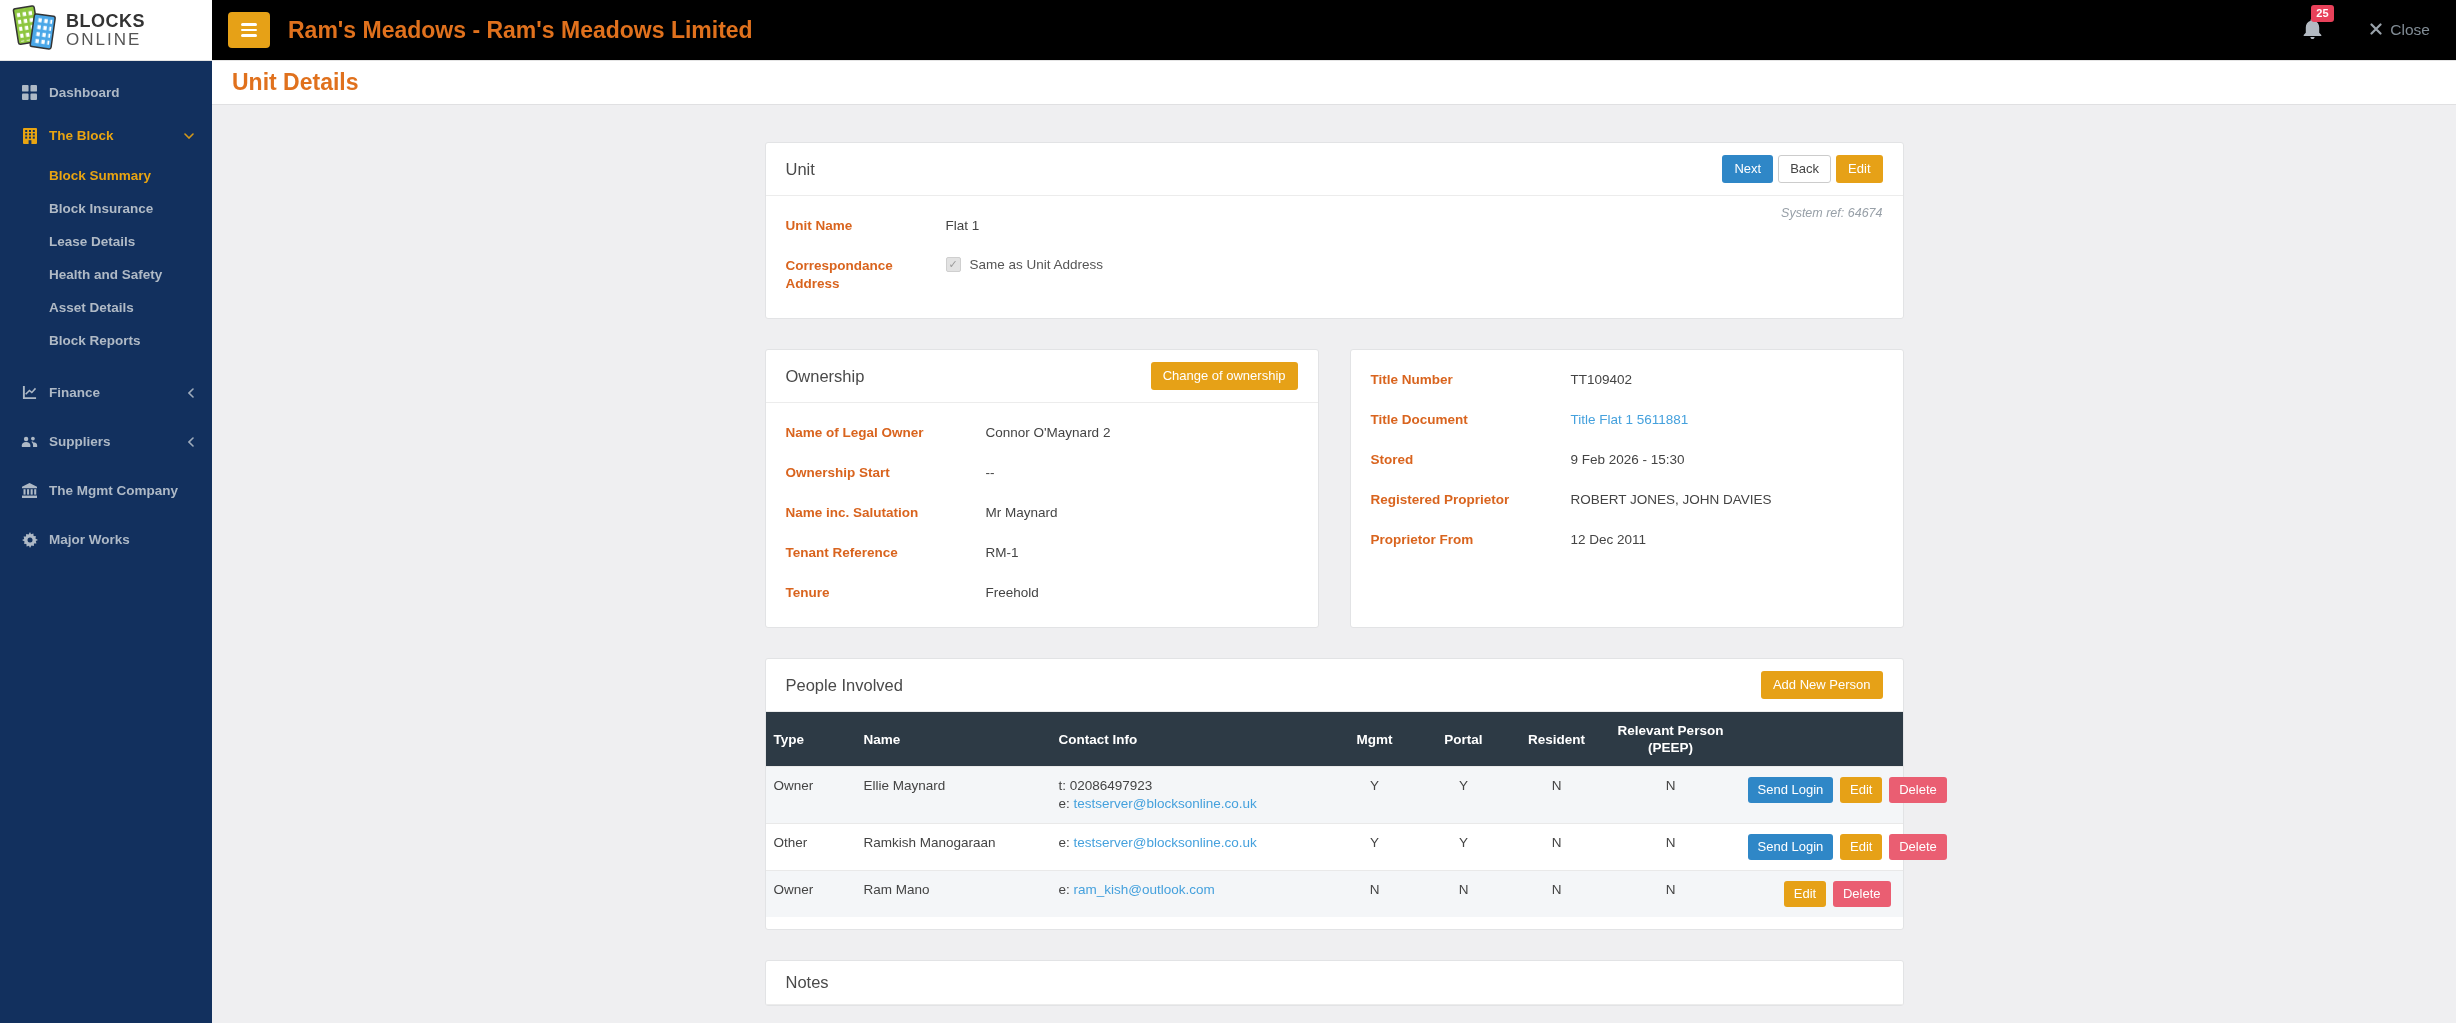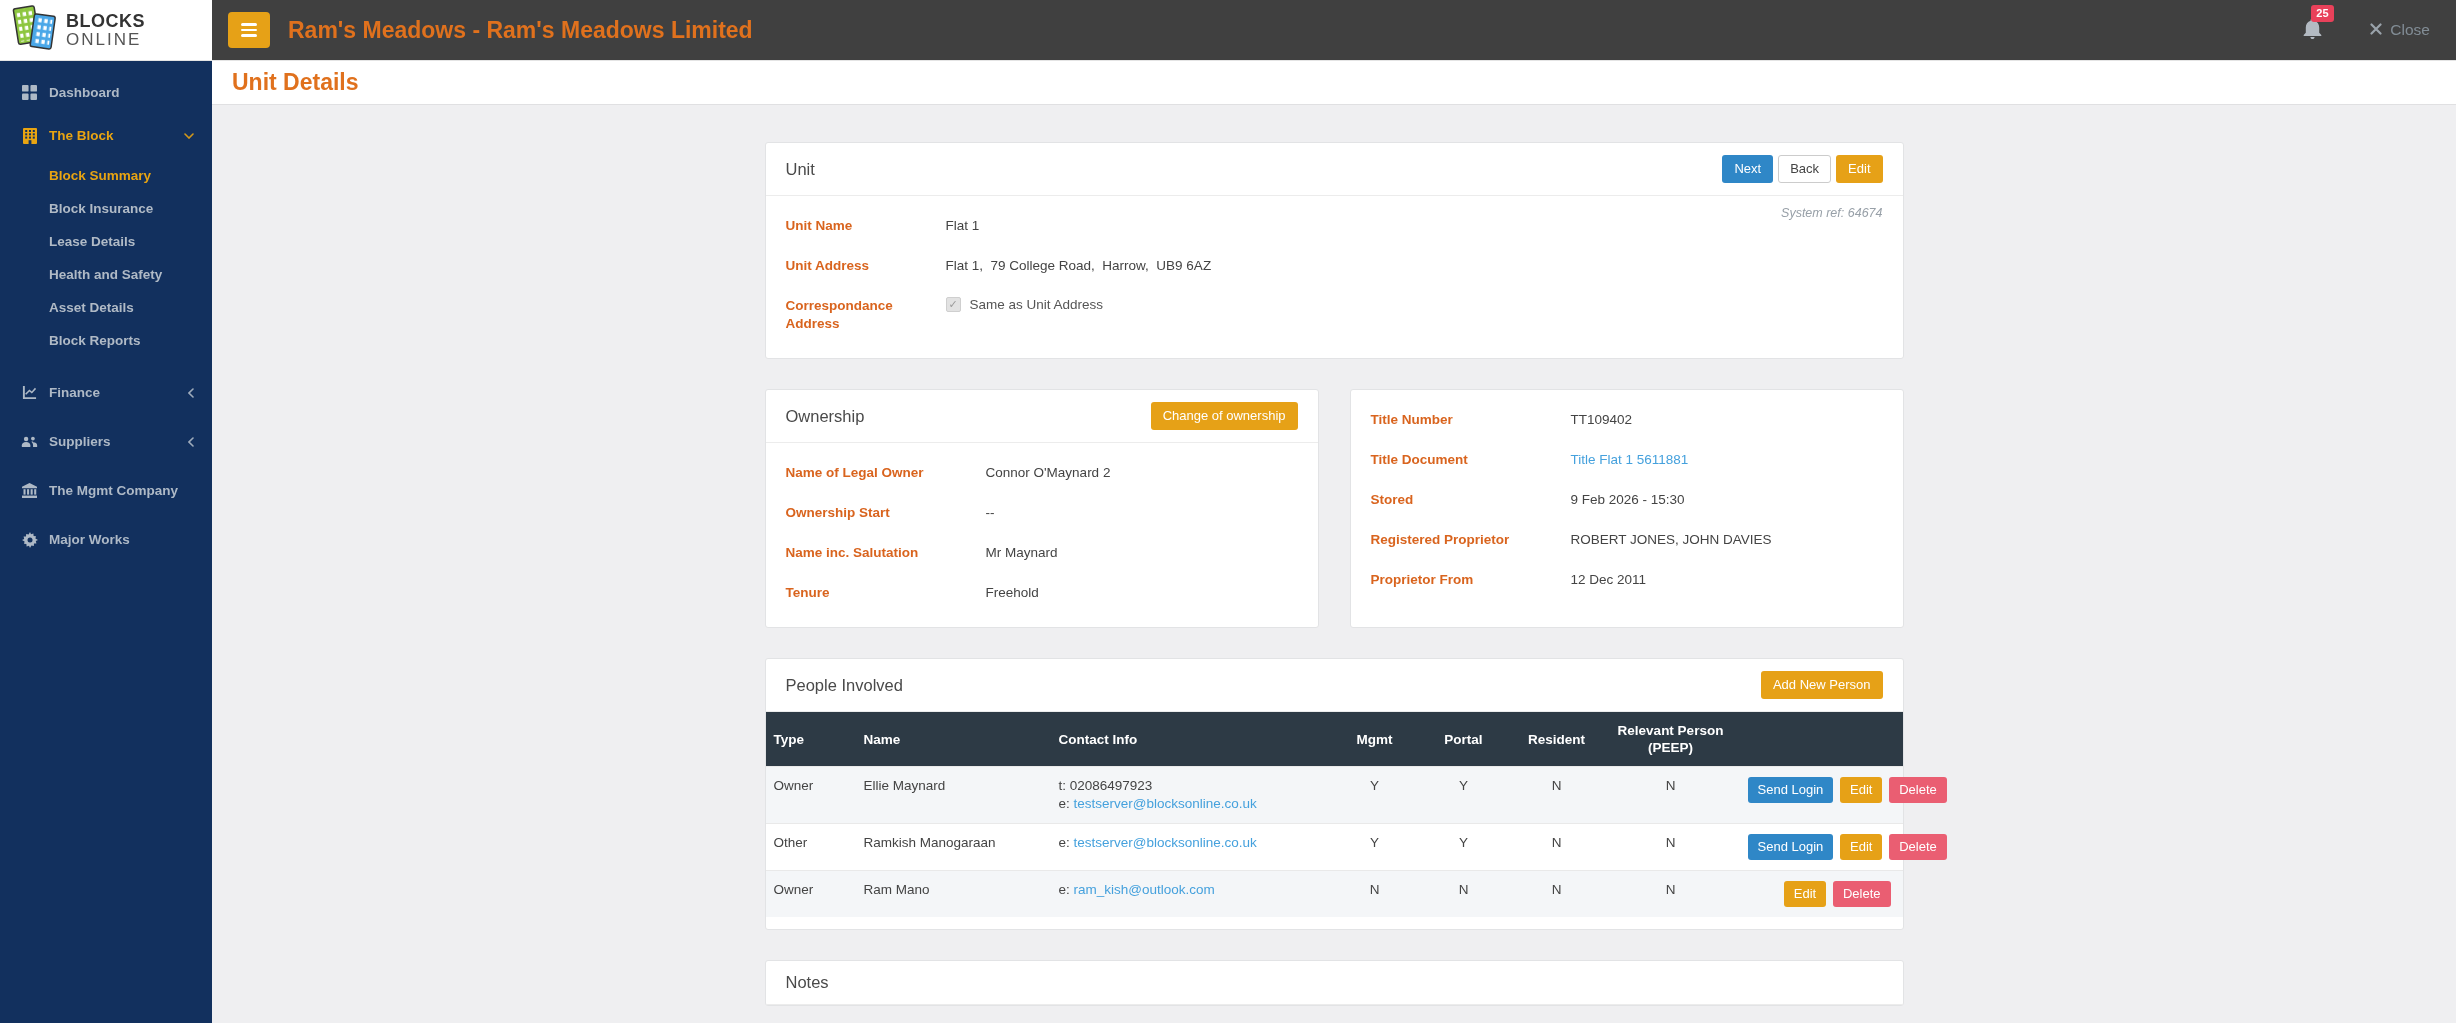--- a/index.html
+++ b/index.html
@@ -17,21 +17,21 @@
   .nav-item .ico { width:17px; height:17px; flex:0 0 17px; display:flex; align-items:center; justify-content:center; }
   .nav-item svg { display:block; }
   .nav-item .chev { margin-left:auto; opacity:.9; }
   .nav-item.active { color:#e8a412; }
   .nav-sub { padding:2px 0 8px 0; }
   .nav-sub-item { padding:9px 18px 9px 49px; color:#b0bac6; font-size:13.5px; font-weight:700; cursor:pointer; }
   .nav-sub-item.active { color:#e8a412; }
 
   
   .main { margin-left:212px; width:2244px; }
-  .topbar { height:61px; background:#404040; border-bottom:1px solid #e4e4e4; display:flex; align-items:center; padding:0 26px 0 16px; }
+  .topbar { height:61px; background:#000000; border-bottom:1px solid #e4e4e4; display:flex; align-items:center; padding:0 26px 0 16px; }
   .burger { width:42px; height:36px; background:#e6a117; border:none; border-radius:4px; display:flex; flex-direction:column; align-items:center; justify-content:center; gap:3px; cursor:pointer; }
   .burger span { display:block; width:16px; height:2.5px; background:#fff; border-radius:2px; }
   .topbar-title { margin-left:18px; font-size:23px; font-weight:700; color:#e0711d; }
   .topbar-right { margin-left:auto; display:flex; align-items:center; gap:46px; }
   .bell-wrap { position:relative; cursor:pointer; }
   .bell-badge { position:absolute; top:-11px; left:10px; background:#e8415a; color:#fff; font-size:11px; font-weight:bold; padding:2px 5px; border-radius:3px; line-height:1.2; }
   .close-btn { display:flex; align-items:center; gap:8px; color:#828d96; font-size:15.5px; cursor:pointer; }
 
   .pagebar { height:44px; background:#fff; border-bottom:1px solid #e0e0e2; display:flex; align-items:center; padding-left:20px; }
   .pagebar h1 { font-size:23px; font-weight:700; color:#e0711d; }
@@ -260,24 +260,20 @@
             <button class="btn btn-amber">Edit</button>
           </div>
         </div>
         <div class="panel-body">
           <div class="field-row">
             <span class="flabel">Unit Name</span>
             <span class="fvalue">Flat 1</span>
             <span class="sysref">System ref: 64674</span>
           </div>
           <div class="field-row">
-            <span class="flabel">Unit Address</span>
-            <span class="fvalue">Flat 1,  79 College Road,  Harrow,  UB9 6AZ</span>
-          </div>
-          <div class="field-row">
             <span class="flabel">Correspondance Address</span>
             <span class="checkbox-wrap">
               <span class="checkbox"></span>
               <span class="cb-label">Same as Unit Address</span>
             </span>
           </div>
         </div>
       </section>
 
       <div class="two-col">
@@ -291,20 +287,24 @@
                 <span class="flabel">Name of Legal Owner</span>
                 <span class="fvalue">Connor O'Maynard 2</span>
               </div>
             <div class="field-row">
                 <span class="flabel">Ownership Start</span>
                 <span class="fvalue">--</span>
               </div>
             <div class="field-row">
                 <span class="flabel">Name inc. Salutation</span>
                 <span class="fvalue">Mr Maynard</span>
+              </div>
+            <div class="field-row">
+                <span class="flabel">Tenant Reference</span>
+                <span class="fvalue">RM-1</span>
               </div>
             <div class="field-row">
                 <span class="flabel">Tenure</span>
                 <span class="fvalue">Freehold</span>
               </div>
           </div>
         </section>
 
         <section class="panel">
           <div class="panel-body">

